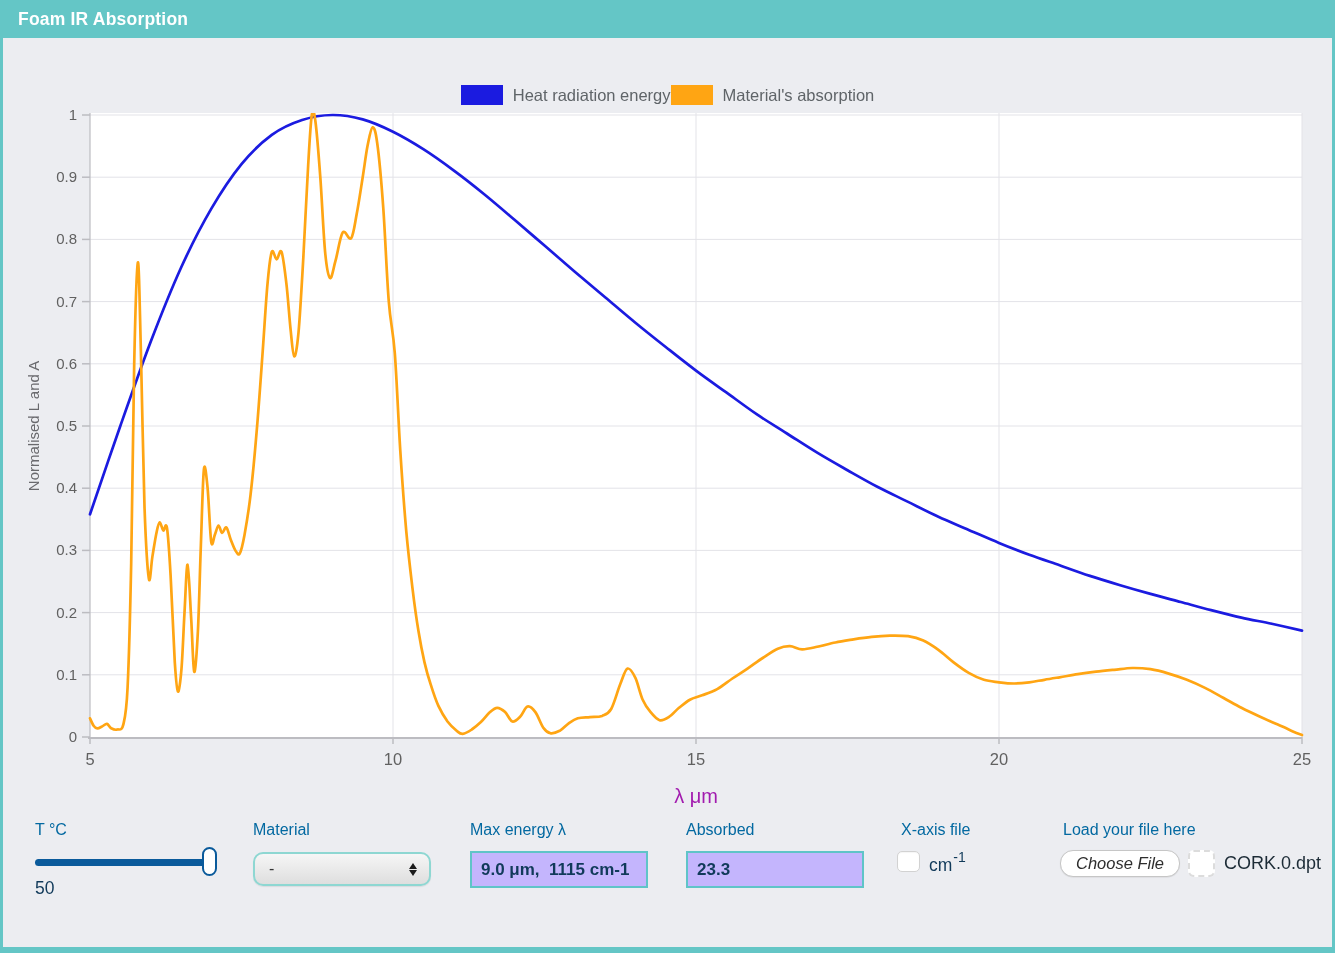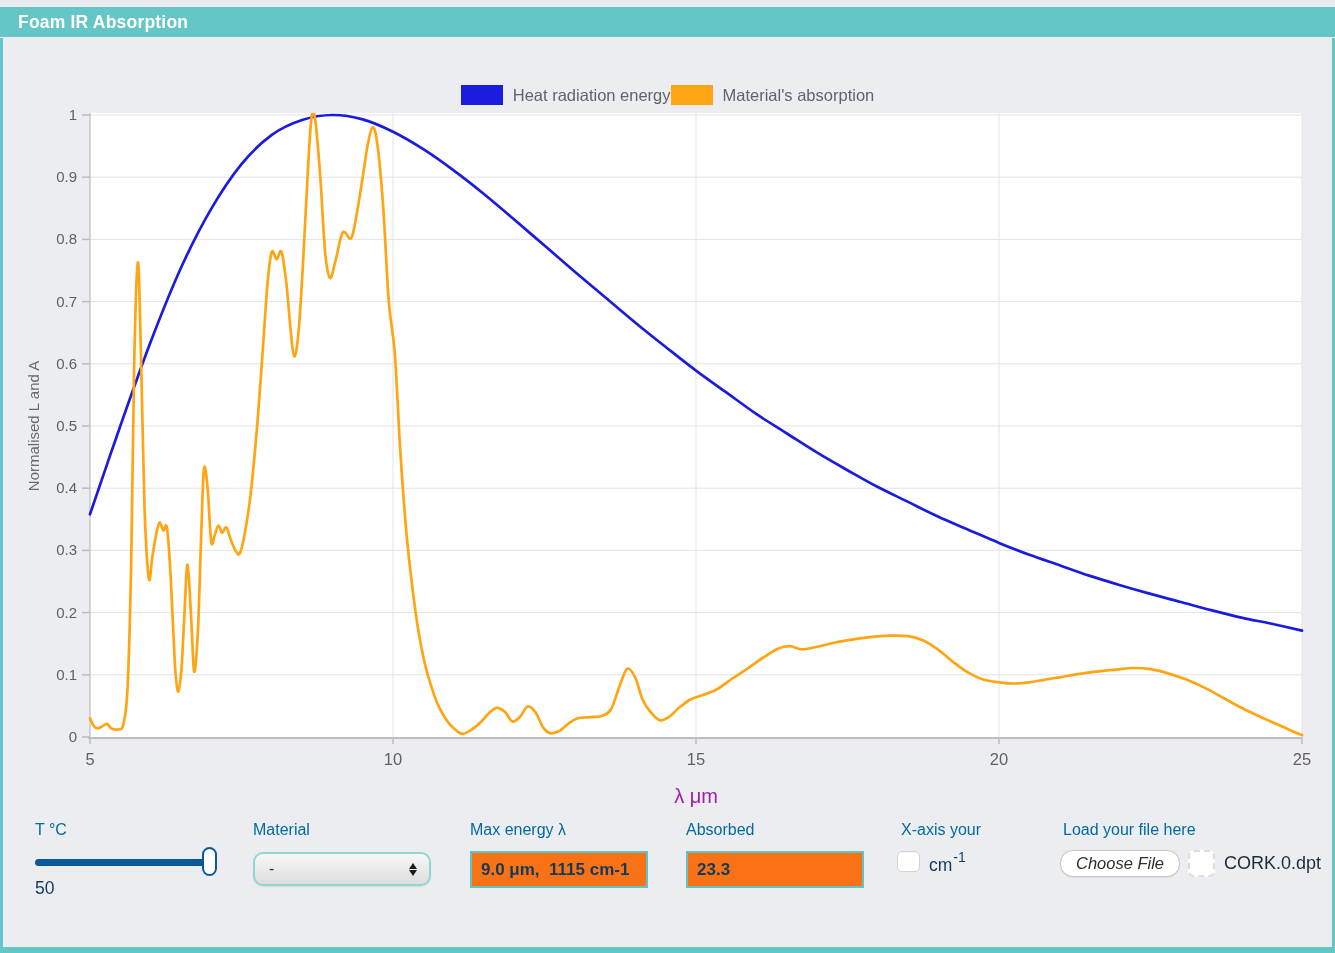--- a/index.html
+++ b/index.html
@@ -1,18 +1,18 @@
 <!DOCTYPE html>
 <html><head>
 <meta charset="utf-8">
 <style>
   html,body{margin:0;padding:0;background:#ffffff;}
   *{box-sizing:border-box;font-family:"Liberation Sans","DejaVu Sans",sans-serif;}
   .app{position:relative;width:1335px;height:953px;background:#ecedf1;overflow:hidden;}
-  .header{position:absolute;left:0;top:7px;width:1335px;height:30px;background:#64c6c6;display:flex;align-items:center;}
+  .header{position:absolute;left:0;top:0;width:1335px;height:38px;background:#64c6c6;display:flex;align-items:center;}
   .header .title{color:#ffffff;font-size:17.5px;font-weight:bold;padding-left:18px;letter-spacing:.2px;}
   .edge{position:absolute;background:#64c6c6;}
   .edge.left{left:0;top:38px;bottom:0;width:3px;}
   .edge.right{right:0;top:38px;bottom:0;width:3px;}
   .edge.bottom{left:0;right:0;bottom:0;height:6px;}
 
   #chart{position:absolute;left:0;top:0;width:1335px;height:820px;}
 
   .legend{position:absolute;left:0;top:85px;width:1335px;display:flex;justify-content:center;align-items:center;}
   .legend-item{display:flex;align-items:center;gap:10px;cursor:default;}
@@ -28,21 +28,21 @@
   .slider-thumb{position:absolute;left:202px;top:847px;width:15px;height:29px;background:#ffffff;border:2.5px solid #0a5a9b;border-radius:8px;cursor:grab;}
   .slider-value{position:absolute;left:35px;top:878px;font-size:17.5px;color:#113a5a;}
 
   .select{position:absolute;left:253px;top:852px;width:178px;height:34px;border:2px solid #8ed7d2;border-radius:10px;background:linear-gradient(#f6f6f6,#dedede);display:flex;align-items:center;cursor:pointer;box-shadow:0 1px 1px rgba(0,0,0,.08);}
   .select .sel-text{padding-left:14px;font-size:16px;color:#333;flex:1;}
   .select .arrows{display:flex;flex-direction:column;align-items:center;margin-right:12px;gap:1px;}
   .select .arrows i{width:0;height:0;border-left:4.5px solid transparent;border-right:4.5px solid transparent;}
   .select .arrows .up{border-bottom:6px solid #1b1b1b;}
   .select .arrows .dn{border-top:6px solid #1b1b1b;}
 
-  .field{position:absolute;top:851px;width:178px;height:37px;background:#f97316;border:2px solid #5fc4c8;display:flex;align-items:center;}
+  .field{position:absolute;top:851px;width:178px;height:37px;background:#c4b5fd;border:2px solid #5fc4c8;display:flex;align-items:center;}
   .field span{padding-left:9px;font-size:17px;font-weight:bold;color:#113a5a;white-space:pre;}
   .field.f1{left:470px;}
   .field.f2{left:686px;}
 
   .xunit-row{position:absolute;left:897px;top:847px;display:flex;align-items:flex-start;}
   .checkbox{width:23px;height:21px;background:#ffffff;border:1.5px solid #d2d2d2;border-radius:5px;margin-top:4px;cursor:pointer;box-shadow:inset 0 1px 1px rgba(0,0,0,.04);}
   .unit{margin-left:9px;font-size:17.5px;color:#113a5a;margin-top:4px;}
   .unit sup{font-size:14px;position:relative;top:-2px;left:1px;}
 
   .file-row{position:absolute;left:1060px;top:850px;display:flex;align-items:center;}
@@ -148,21 +148,21 @@
   <div class="ctl-label" style="left:470px;">Max energy λ</div>
   <div class="field f1">
     <span>9.0 μm,  1115 cm-1</span>
   </div>
 
   <div class="ctl-label" style="left:686px;">Absorbed</div>
   <div class="field f2">
     <span>23.3</span>
   </div>
 
-  <div class="ctl-label" style="left:901px;">X-axis your</div>
+  <div class="ctl-label" style="left:901px;">X-axis file</div>
   <div class="xunit-row">
     <div class="checkbox"></div>
     <div class="unit"><span>cm</span><sup>-1</sup></div>
   </div>
 
   <div class="ctl-label" style="left:1063px;">Load your file here</div>
   <div class="file-row">
     <div class="choose-btn">Choose File</div>
     <div class="file-thumb"></div>
     <div class="file-name">CORK.0.dpt</div>

